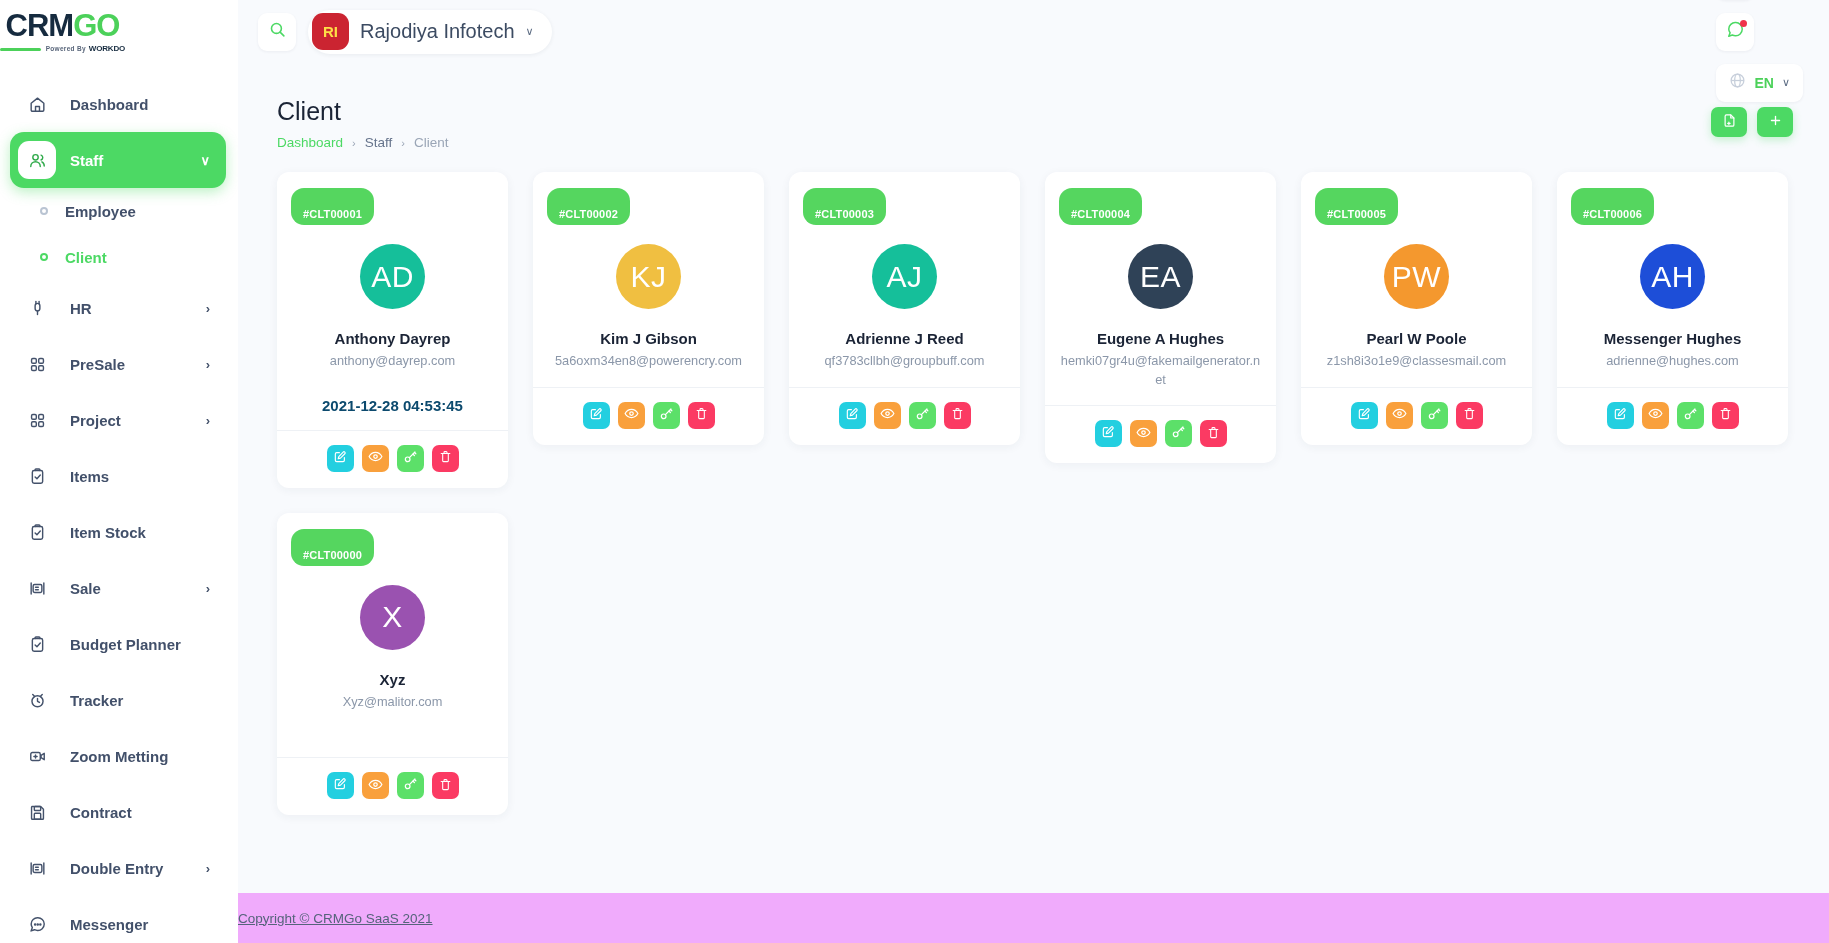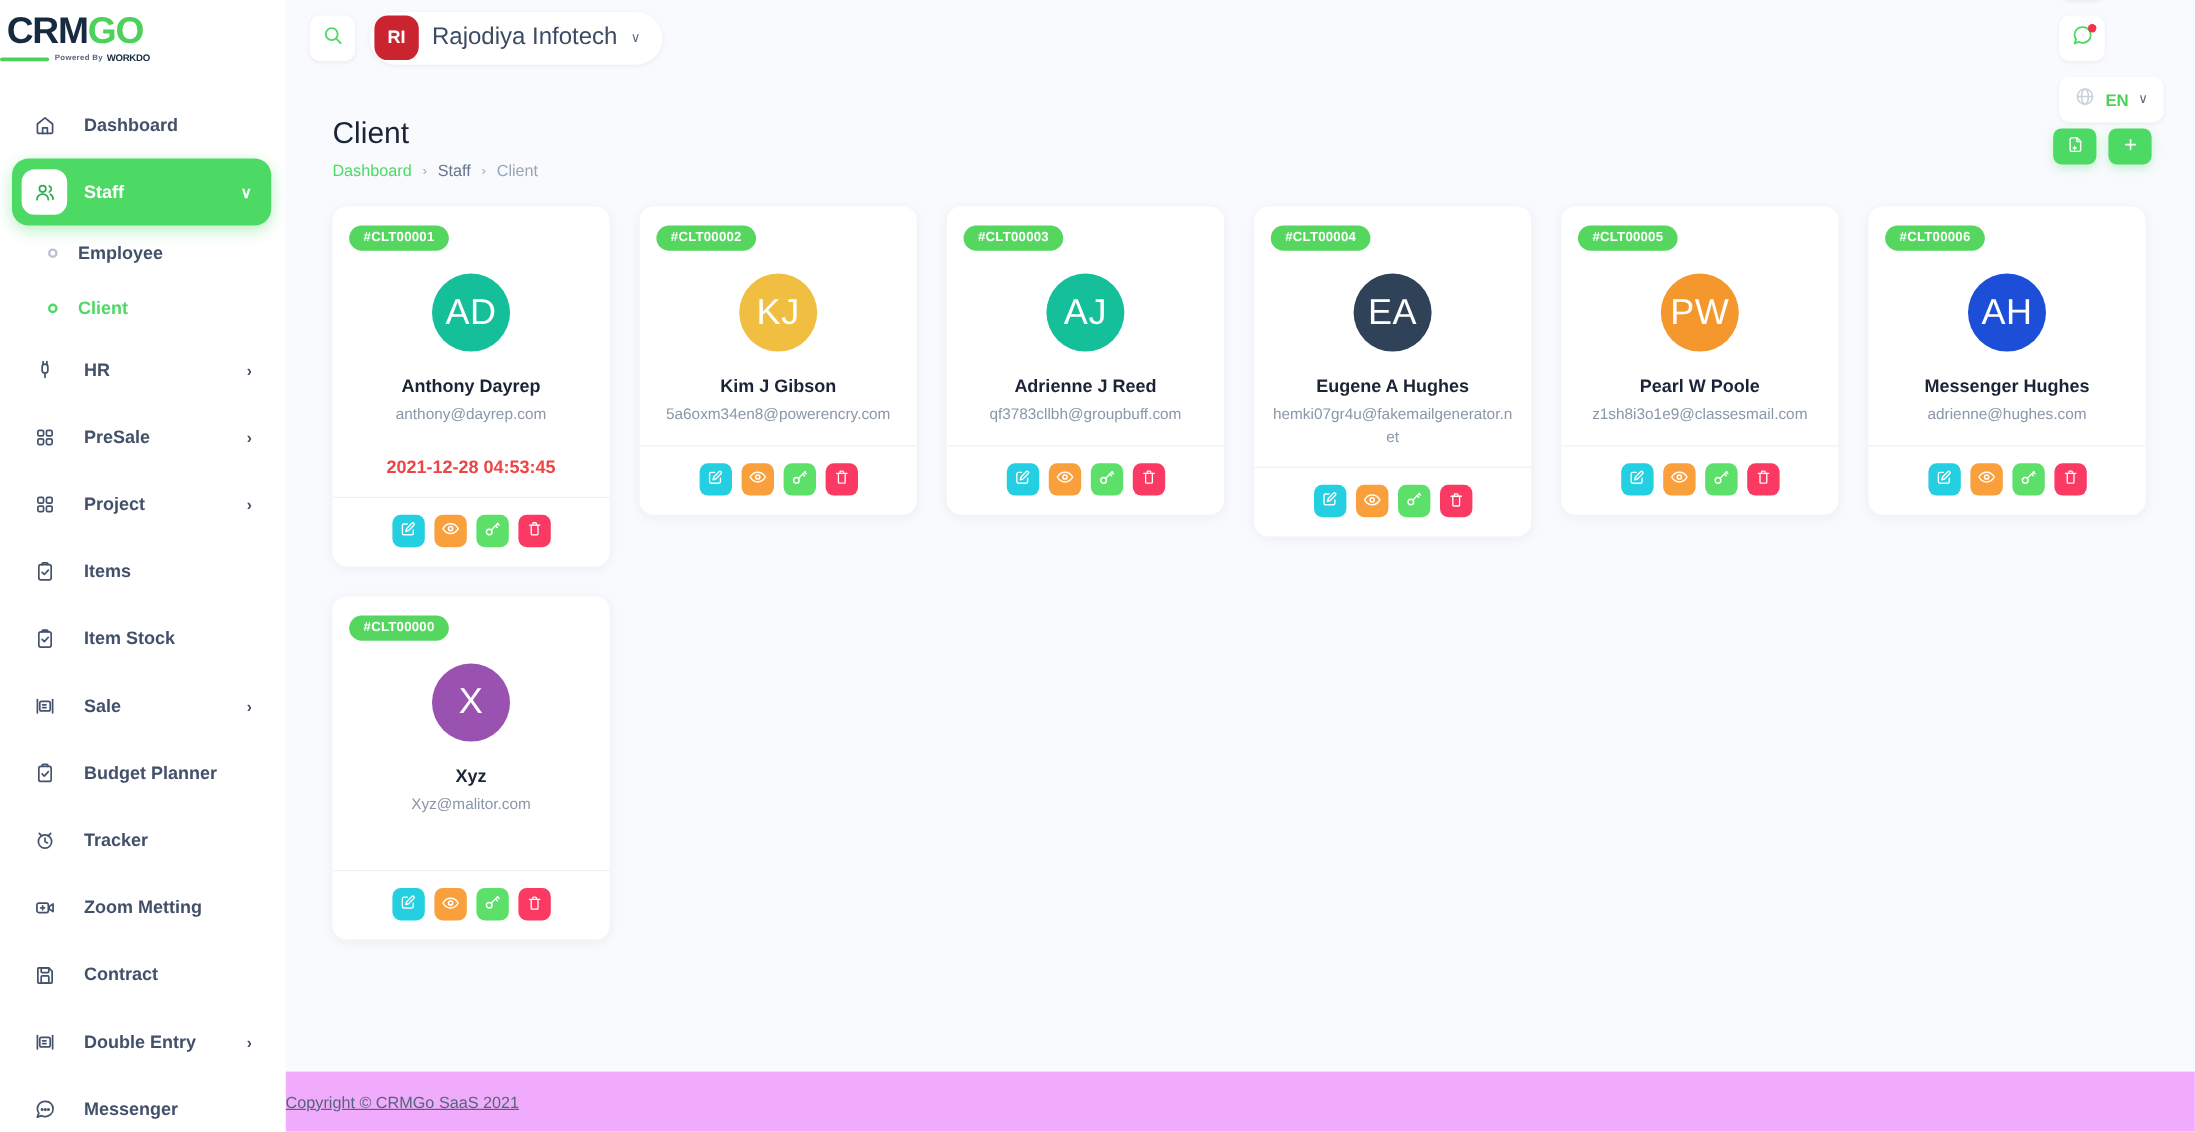--- a/index.html
+++ b/index.html
@@ -34,21 +34,21 @@
     display: flex; align-items: center; justify-content: center;
     box-shadow: 0 1px 3px rgba(30,40,60,.06); cursor: pointer;
   }
   .company-pill {
     display: flex; align-items: center; gap: 11px; height: 44px;
     background: #fff; border-radius: 24px; padding: 0 18px 0 4px;
     box-shadow: 0 1px 4px rgba(30,40,60,.07); cursor: pointer;
   }
   .company-avatar {
     width: 37px; height: 37px; border-radius: 11px; background: #cb2431;
-    color: #ffffff; font-size: 15px; font-weight: 600;
+    color: #fde047; font-size: 15px; font-weight: 600;
     display: flex; align-items: center; justify-content: center;
   }
   .company-name { font-size: 20px; color: #3c4b62; }
   .chev-sm { color: #5b6b82; font-size: 11px; }
 
   .topbar-right {
     margin-left: auto; margin-right: 26px; display: flex; gap: 13px; flex-direction: column;
   }
   .lang-pill {
     display: flex; align-items: center; gap: 8px; height: 38px;
@@ -122,34 +122,34 @@
     display: grid; grid-template-columns: repeat(6, 231px); gap: 25px;
     padding: 22px 0 0 39px; align-items: start;
   }
   .card {
     background: #fff; border-radius: 12px; box-shadow: 0 2px 10px rgba(40,55,80,.055);
     overflow: hidden; display: flex; flex-direction: column;
   }
   .card-body { padding: 16px 14px 0 14px; display: flex; flex-direction: column; align-items: center; }
   .badge {
     align-self: flex-start; background: #55d65f; color: #fff; font-size: 11px;
-    font-weight: 600; border-radius: 13px; padding: 4px 12px 5px 12px; letter-spacing: .2px;
+    font-weight: 600; border-radius: 13px; padding: 20px 12px 5px 12px; letter-spacing: .2px;
   }
   .avatar {
     width: 65px; height: 65px; border-radius: 50%; margin-top: 19px;
     display: flex; align-items: center; justify-content: center;
     color: #fff; font-size: 30px; font-weight: 400; letter-spacing: .5px;
   }
   .cname { margin-top: 21px; font-size: 15px; font-weight: 700; color: #1b2436; text-align: center; }
   .cmail {
     margin-top: 5px; font-size: 12.8px; color: #8b97a9; text-align: center;
     line-height: 1.45; word-break: break-all; width: 100%;
   }
   .cdate {
-    margin-top: 26px; font-size: 15px; font-weight: 700; color: #ef4444; text-align: right;
+    margin-top: 26px; font-size: 15px; font-weight: 700; color: #0c4a6e; text-align: right;
   }
   .spacer-bottom { height: 16px; }
   .spacer-tall { height: 46px; }
   .card-foot {
     border-top: 1px solid #eef1f5; display: flex; gap: 8px; justify-content: center;
     padding: 14px 0 16px 0; margin-top: auto;
   }
   .act {
     width: 27px; height: 27px; border-radius: 7px; border: none; cursor: pointer;
     display: flex; align-items: center; justify-content: center;

